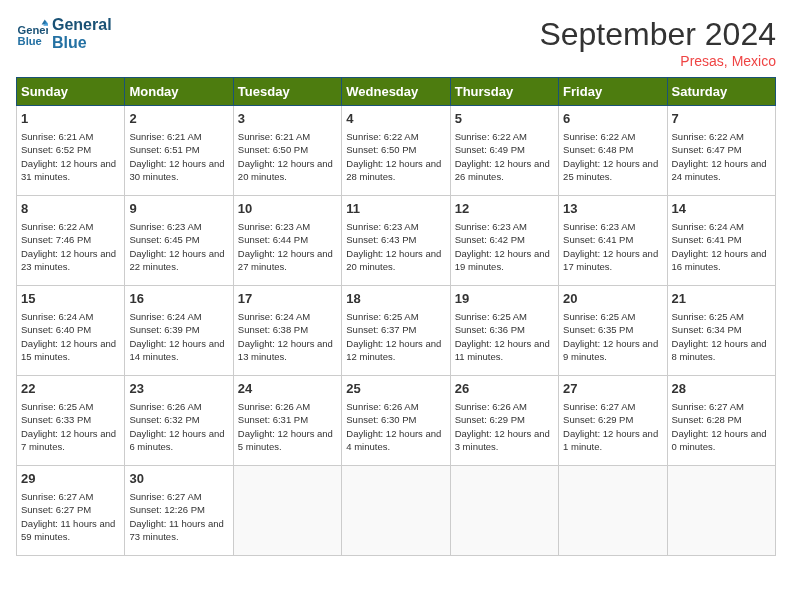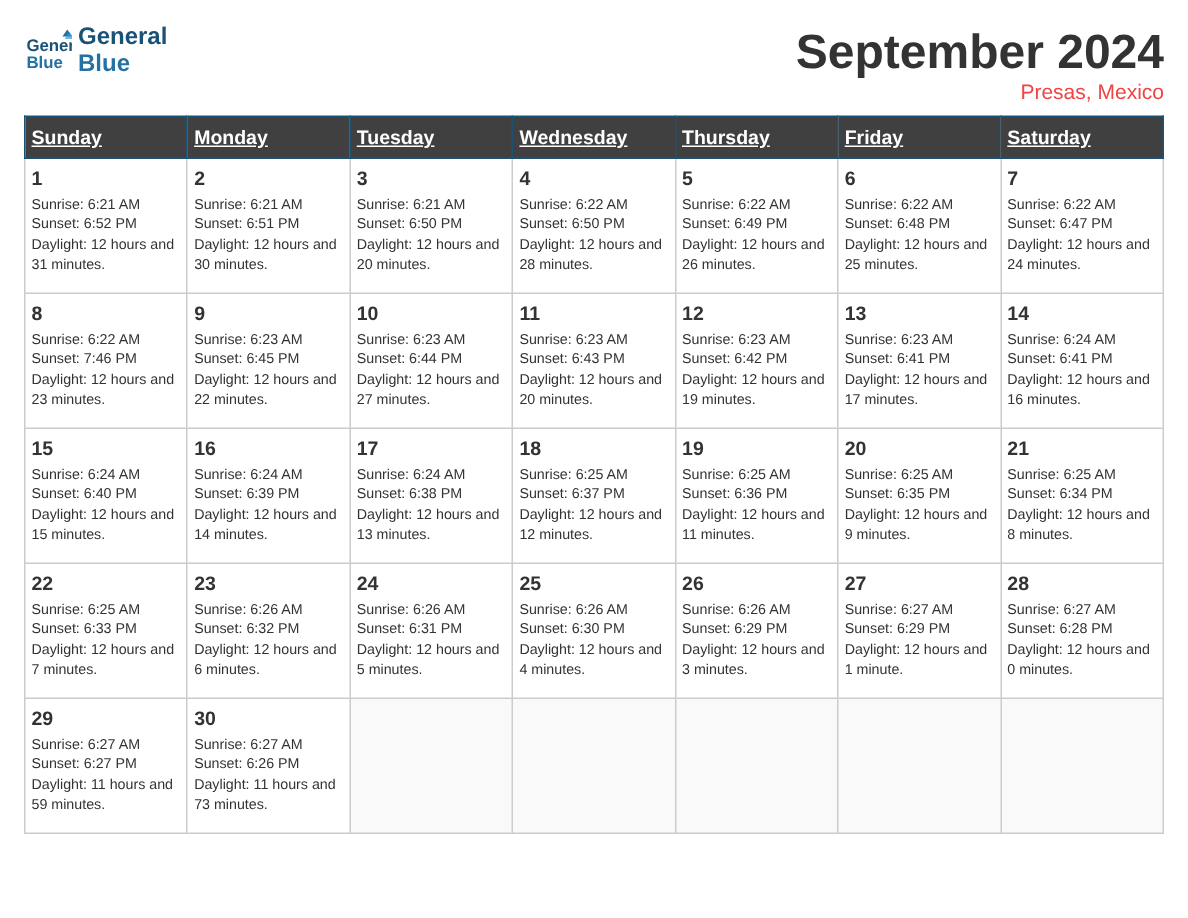--- a/index.html
+++ b/index.html
@@ -23,36 +23,35 @@
     }
     .logo-icon {
       width: 32px;
       height: 32px;
     }
     .title-area {
       text-align: right;
     }
     .month-title {
       font-size: 32px;
-      font-weight: bold;
+      font-weight: normal;
       color: #333;
     }
     .location {
       font-size: 14px;
       color: #ef4444;
     }
     table {
       width: 100%;
       border-collapse: collapse;
       font-size: 10px;
     }
     thead tr {
-      background: #404040;
+      background: #4d7c0f;
       color: #fff;
-      text-decoration: underline;
     }
     thead th {
       padding: 6px 4px;
       font-size: 13px;
       font-weight: bold;
       text-align: left;
       border: 1px solid #1a5276;
     }
     tbody td {
       vertical-align: top;
@@ -146,21 +145,21 @@
         <td><span class="day-num">22</span><span>Sunrise: 6:25 AM</span><br><span>Sunset: 6:33 PM</span><br><span>Daylight: 12 hours and 7 minutes.</span></td>
         <td><span class="day-num">23</span><span>Sunrise: 6:26 AM</span><br><span>Sunset: 6:32 PM</span><br><span>Daylight: 12 hours and 6 minutes.</span></td>
         <td><span class="day-num">24</span><span>Sunrise: 6:26 AM</span><br><span>Sunset: 6:31 PM</span><br><span>Daylight: 12 hours and 5 minutes.</span></td>
         <td><span class="day-num">25</span><span>Sunrise: 6:26 AM</span><br><span>Sunset: 6:30 PM</span><br><span>Daylight: 12 hours and 4 minutes.</span></td>
         <td><span class="day-num">26</span><span>Sunrise: 6:26 AM</span><br><span>Sunset: 6:29 PM</span><br><span>Daylight: 12 hours and 3 minutes.</span></td>
         <td><span class="day-num">27</span><span>Sunrise: 6:27 AM</span><br><span>Sunset: 6:29 PM</span><br><span>Daylight: 12 hours and 1 minute.</span></td>
         <td><span class="day-num">28</span><span>Sunrise: 6:27 AM</span><br><span>Sunset: 6:28 PM</span><br><span>Daylight: 12 hours and 0 minutes.</span></td>
       </tr>
       <tr class="week-row">
         <td><span class="day-num">29</span><span>Sunrise: 6:27 AM</span><br><span>Sunset: 6:27 PM</span><br><span>Daylight: 11 hours and 59 minutes.</span></td>
-        <td><span class="day-num">30</span><span>Sunrise: 6:27 AM</span><br><span>Sunset: 6:26 PM</span><br><span>Daylight: 11 hours and 73 minutes.</span></td>
+        <td><span class="day-num">30</span><span>Sunrise: 6:27 AM</span><br><span>Sunset: 12:26 PM</span><br><span>Daylight: 11 hours and 73 minutes.</span></td>
         <td class="empty"></td>
         <td class="empty"></td>
         <td class="empty"></td>
         <td class="empty"></td>
         <td class="empty"></td>
       </tr>
     </tbody>
 </table>
 
 </body></html>

